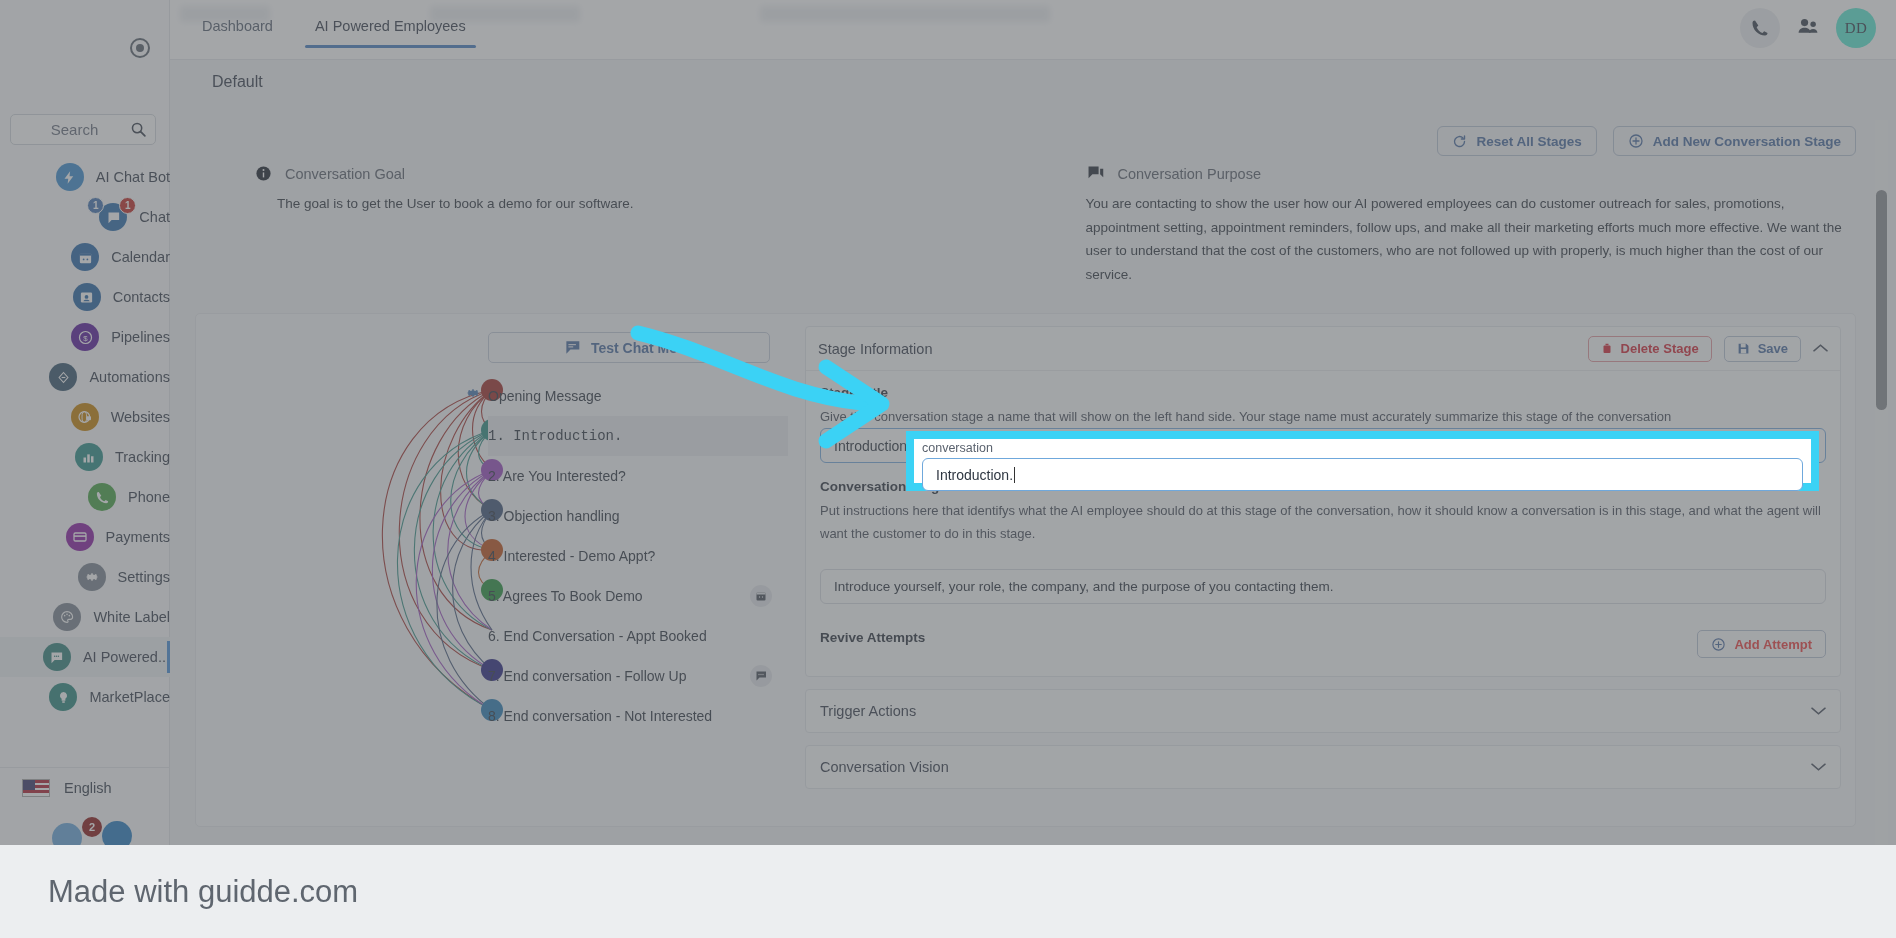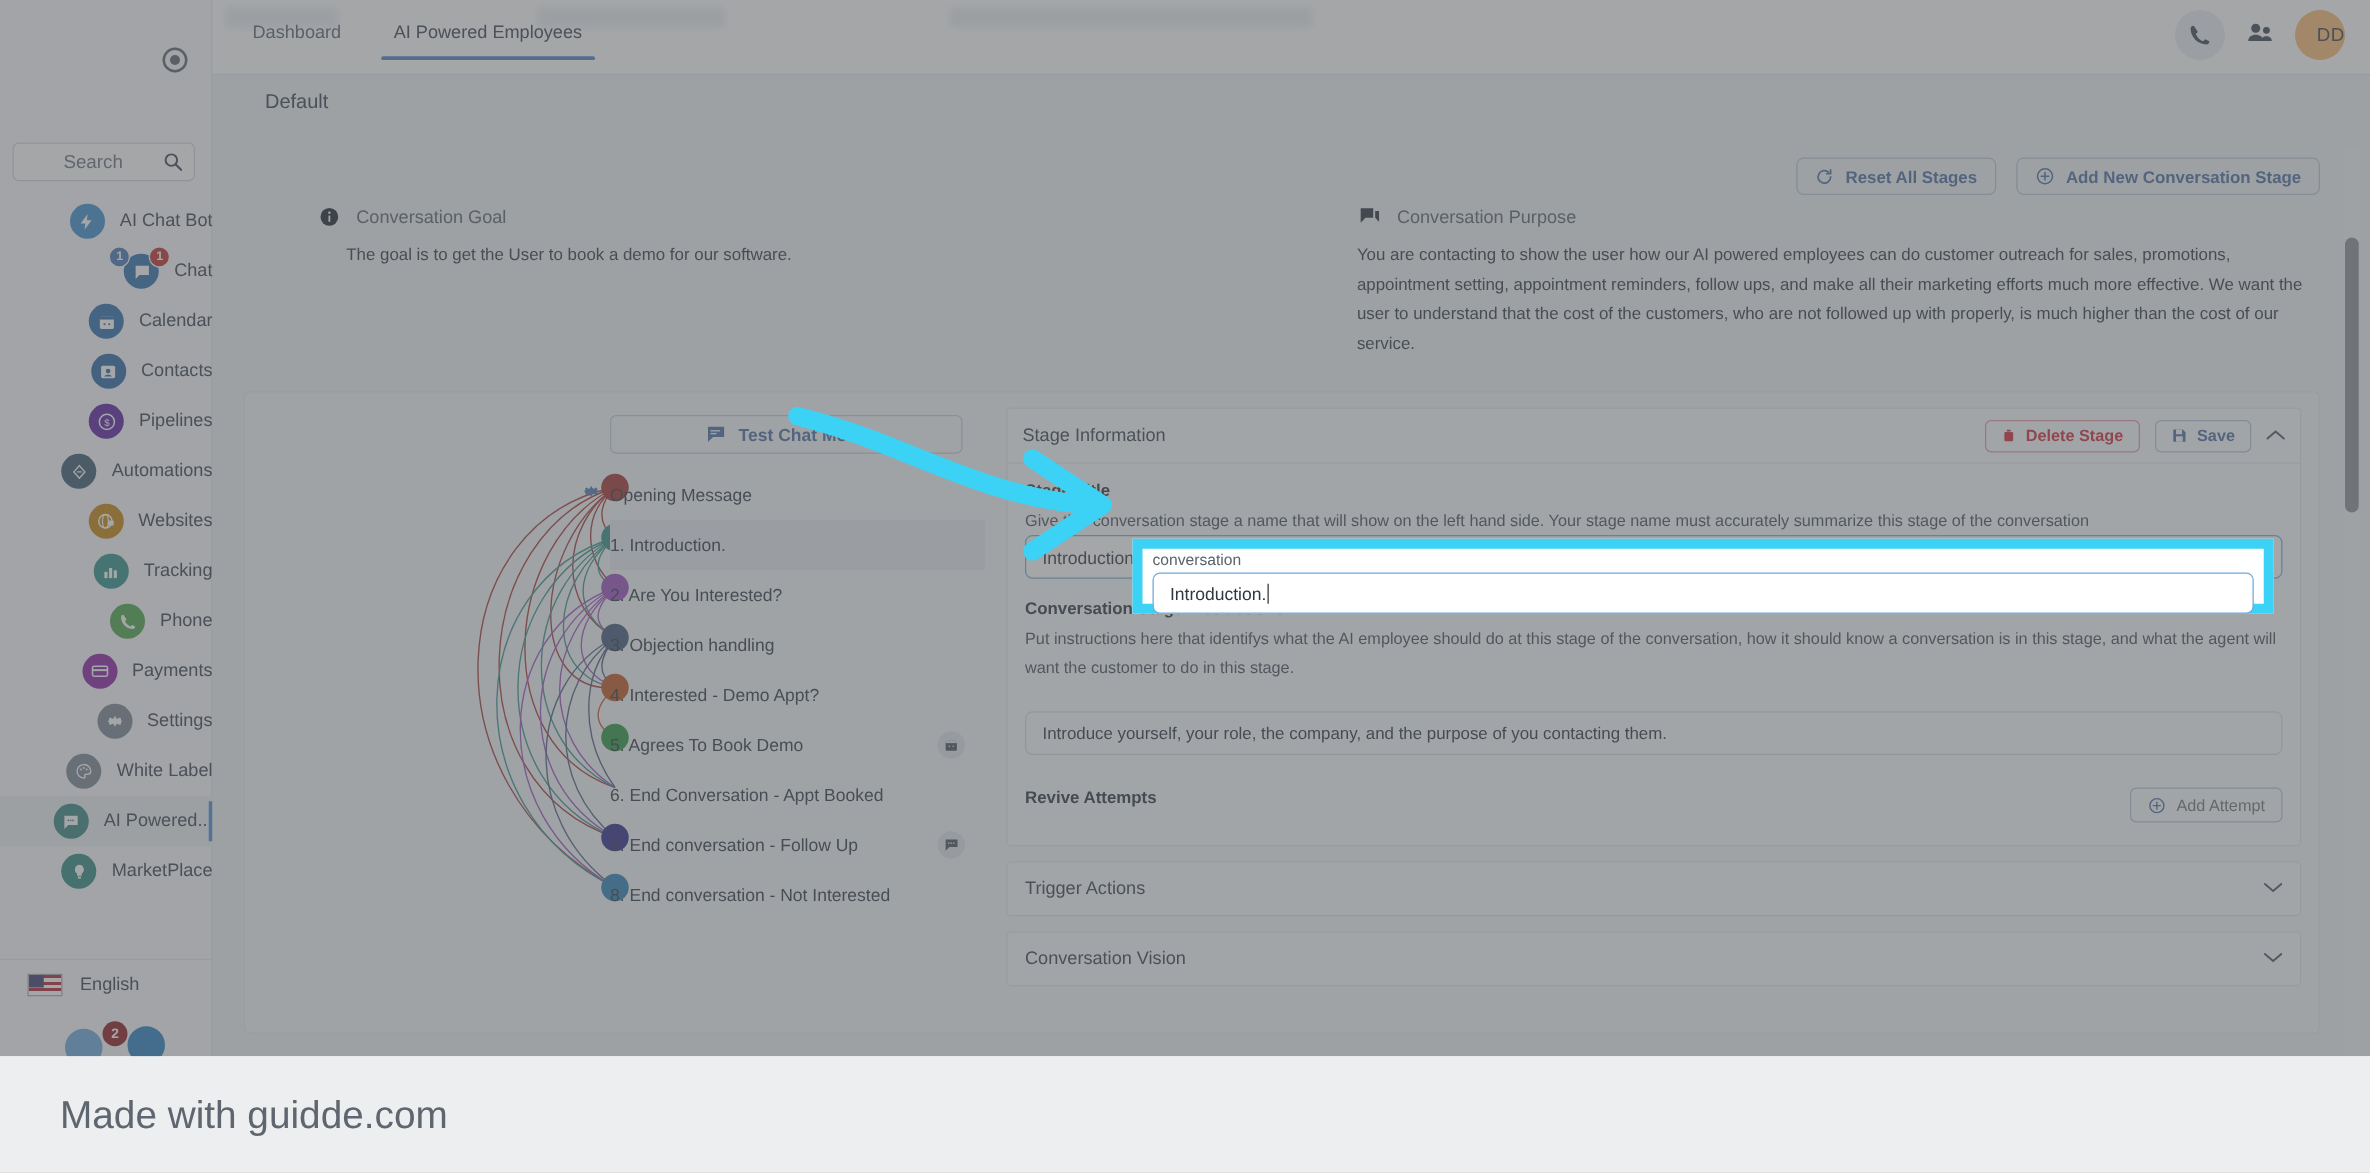--- a/index.html
+++ b/index.html
@@ -91,22 +91,22 @@
   }
   .blur-strip{position:absolute;left:10px;top:6px;width:620px;height:16px;}
   .blur-strip i{position:absolute;top:0;height:16px;border-radius:3px;background:#edeff2;filter:blur(3px);}
   .tabs { position:absolute; left:22px; top:14px; display:flex; gap:22px;text-align:right; }
   .tab { font-size:14.5px; color:#5a6474; padding:4px 10px 14px 10px; position:relative; }
   .tab.active { color:#3a4250; }
   .tab.active::after{content:"";position:absolute;left:0;right:0;bottom:0;height:3px;background:#4a80c4;border-radius:2px;}
 
   .top-actions{position:absolute;right:20px;top:8px;display:flex;align-items:center;gap:16px;}
   .circ-btn{width:40px;height:40px;border-radius:50%;background:#eceef1;display:flex;align-items:center;justify-content:center;}
-  .avatar{width:40px;height:40px;border-radius:50%;background:#fdba74;display:flex;align-items:center;
-    justify-content:flex-end;font-size:15px;color:#3a4250;letter-spacing:.5px;}
+  .avatar{width:40px;height:40px;border-radius:50%;background:#5eead4;display:flex;align-items:center;
+    justify-content:center;font-size:15px;color:#3a4250;letter-spacing:.5px;font-family:Liberation Serif, serif;}
 
   
   .content {
     position:absolute; left:170px; top:60px; right:0; bottom:0; background:#f1f3f5;
     padding: 0;
   }
   .page-wrap{position:absolute;left:25px;top:0;right:40px;bottom:0;}
   .page-title{font-size:16px;color:#3a4250;padding:13px 0 0 17px;font-weight:500;}
 
   .head-btns{position:absolute;right:0;top:66px;display:flex;gap:16px;}
@@ -131,21 +131,21 @@
   .left-pane{width:595px;flex:none;position:relative;}
   .testbtn{
     position:absolute;left:292px;top:18px;width:282px;height:31px;border:1px solid #c3ccda;
     border-radius:5px;display:flex;align-items:center;justify-content:center;gap:10px;
     color:#4d6fa3;font-size:14px;font-weight:bold;background:transparent;
   }
 
   .graph{position:absolute;left:120px;top:62px;width:190px;height:370px;}
   .stagelist{position:absolute;left:292px;top:62px;width:300px;}
   .stage-row{height:40px;display:flex;align-items:center;position:relative;}
-  .stage-row.active{background:#e9ebef;}
+  .stage-row.active{background:#e9ebef;font-family:Liberation Mono, monospace;}
   .stage-gear{position:absolute;left:-23px;top:9px;}
   .stage-txt{font-size:14px;color:#323a46;}
   .stage-ico{position:absolute;right:16px;top:9px;width:22px;height:22px;border-radius:50%;
     background:#e2e5ea;display:flex;align-items:center;justify-content:center;}
 
   .right-pane{flex:1;position:relative;padding:12px 14px 0 14px;}
   .panel{background:#fbfcfd;border:1px solid #e3e6eb;border-radius:4px;}
   .panel-head{height:44px;display:flex;align-items:center;padding:0 12px;border-bottom:1px solid #e8eaee;}
   .panel-head .ph-title{font-size:14.5px;color:#3a4250;flex:1;}
   .btn-del{display:flex;align-items:center;gap:8px;height:26px;padding:0 12px;border:1px solid #e29aa0;
@@ -162,21 +162,21 @@
     padding:0 13px;font-size:14px;color:#2f3742;display:flex;align-items:center;
   }
   .caret{display:inline-block;width:1px;height:16px;background:#333;margin-left:1px;}
   .txtinput2{
     width:100%;height:35px;border:1px solid #d8dce2;border-radius:6px;background:transparent;
     padding:0 13px;font-size:13.5px;color:#2f3742;display:flex;align-items:center;margin-top:24px;
   }
   .revive-row{display:flex;align-items:flex-start;margin-top:26px;}
   .revive-row .rt{font-size:13.5px;color:#2f3742;font-weight:bold;flex:1;}
   .btn-attempt{display:flex;align-items:center;gap:8px;height:28px;padding:0 13px;border:1px solid #b9c5d6;
-    border-radius:5px;color:#737373;font-size:13px;font-weight:normal;background:transparent;}
+    border-radius:5px;color:#ef4444;font-size:13px;font-weight:bold;background:transparent;}
 
   .collapse-row{
     margin-top:12px;height:44px;background:#fbfcfd;border:1px solid #e3e6eb;border-radius:4px;
     display:flex;align-items:center;padding:0 14px;
   }
   .collapse-row .ct{font-size:14.5px;color:#3a4250;flex:1;}
 
   
   .scroll-track{position:absolute;right:8px;top:60px;bottom:0;width:13px;background:#f4f5f7;z-index:40;}
   .scroll-thumb{position:absolute;right:9px;top:130px;width:11px;height:220px;border-radius:6px;background:#8d9096;z-index:41;}

